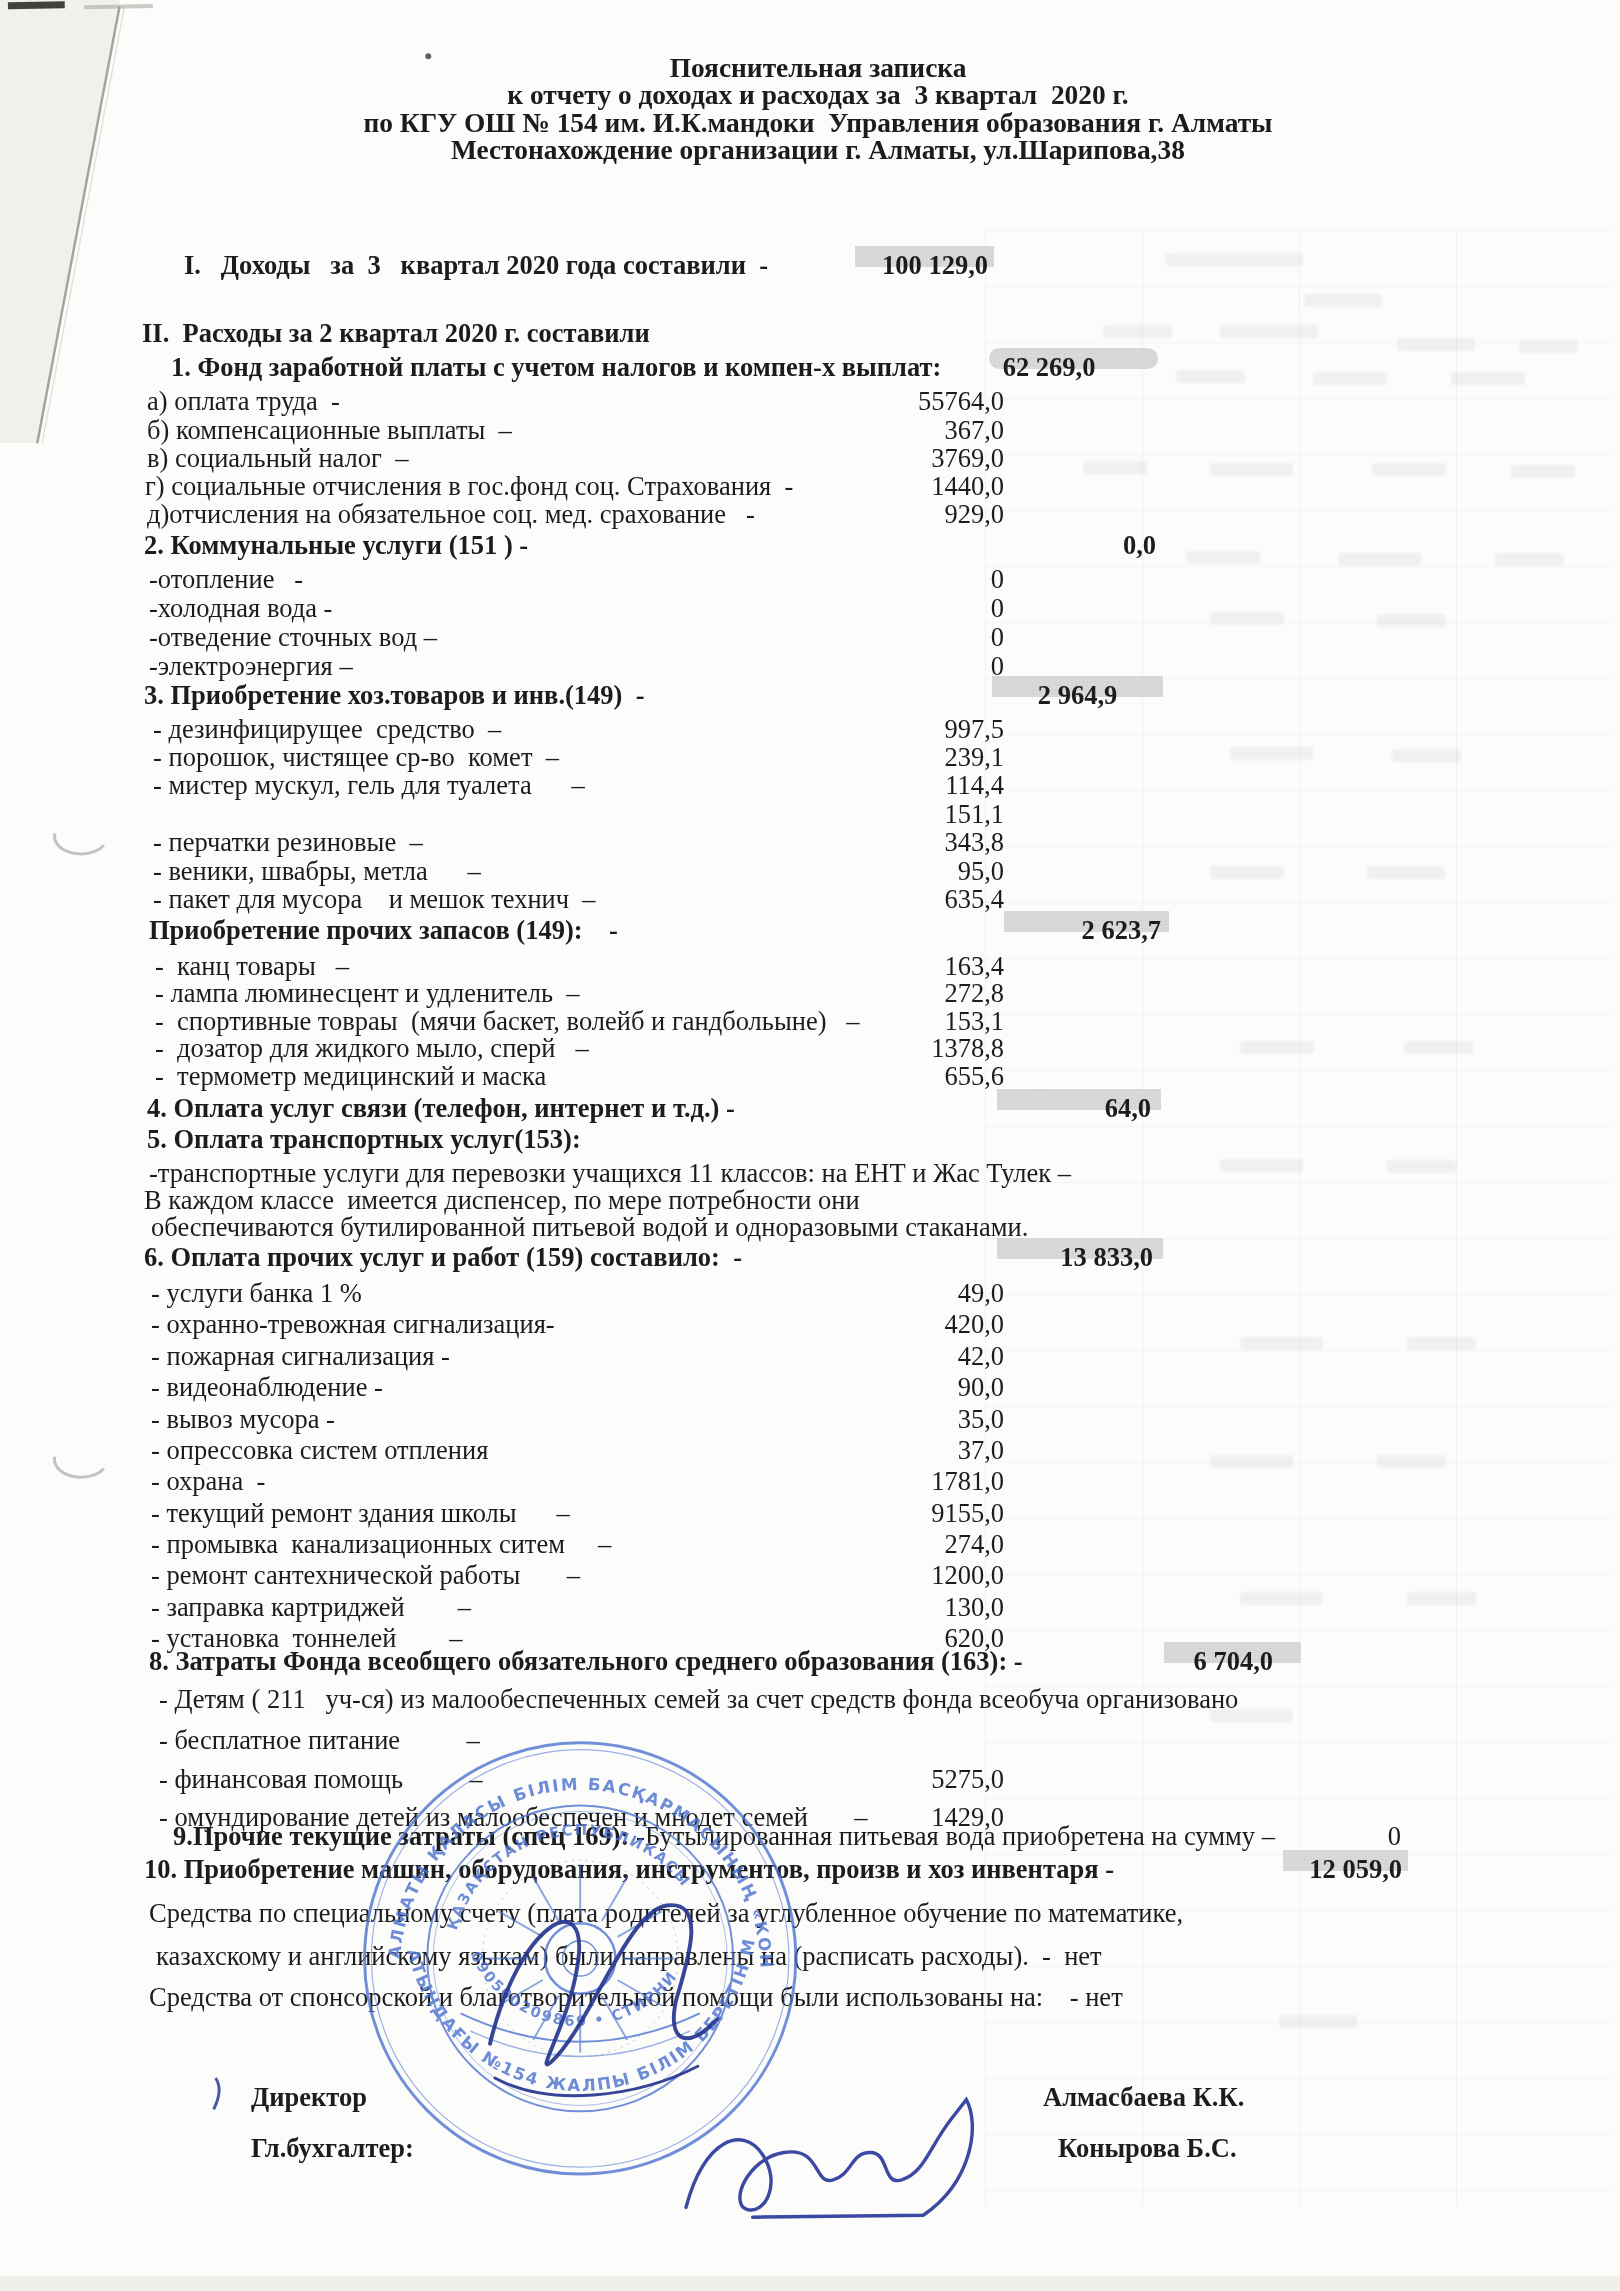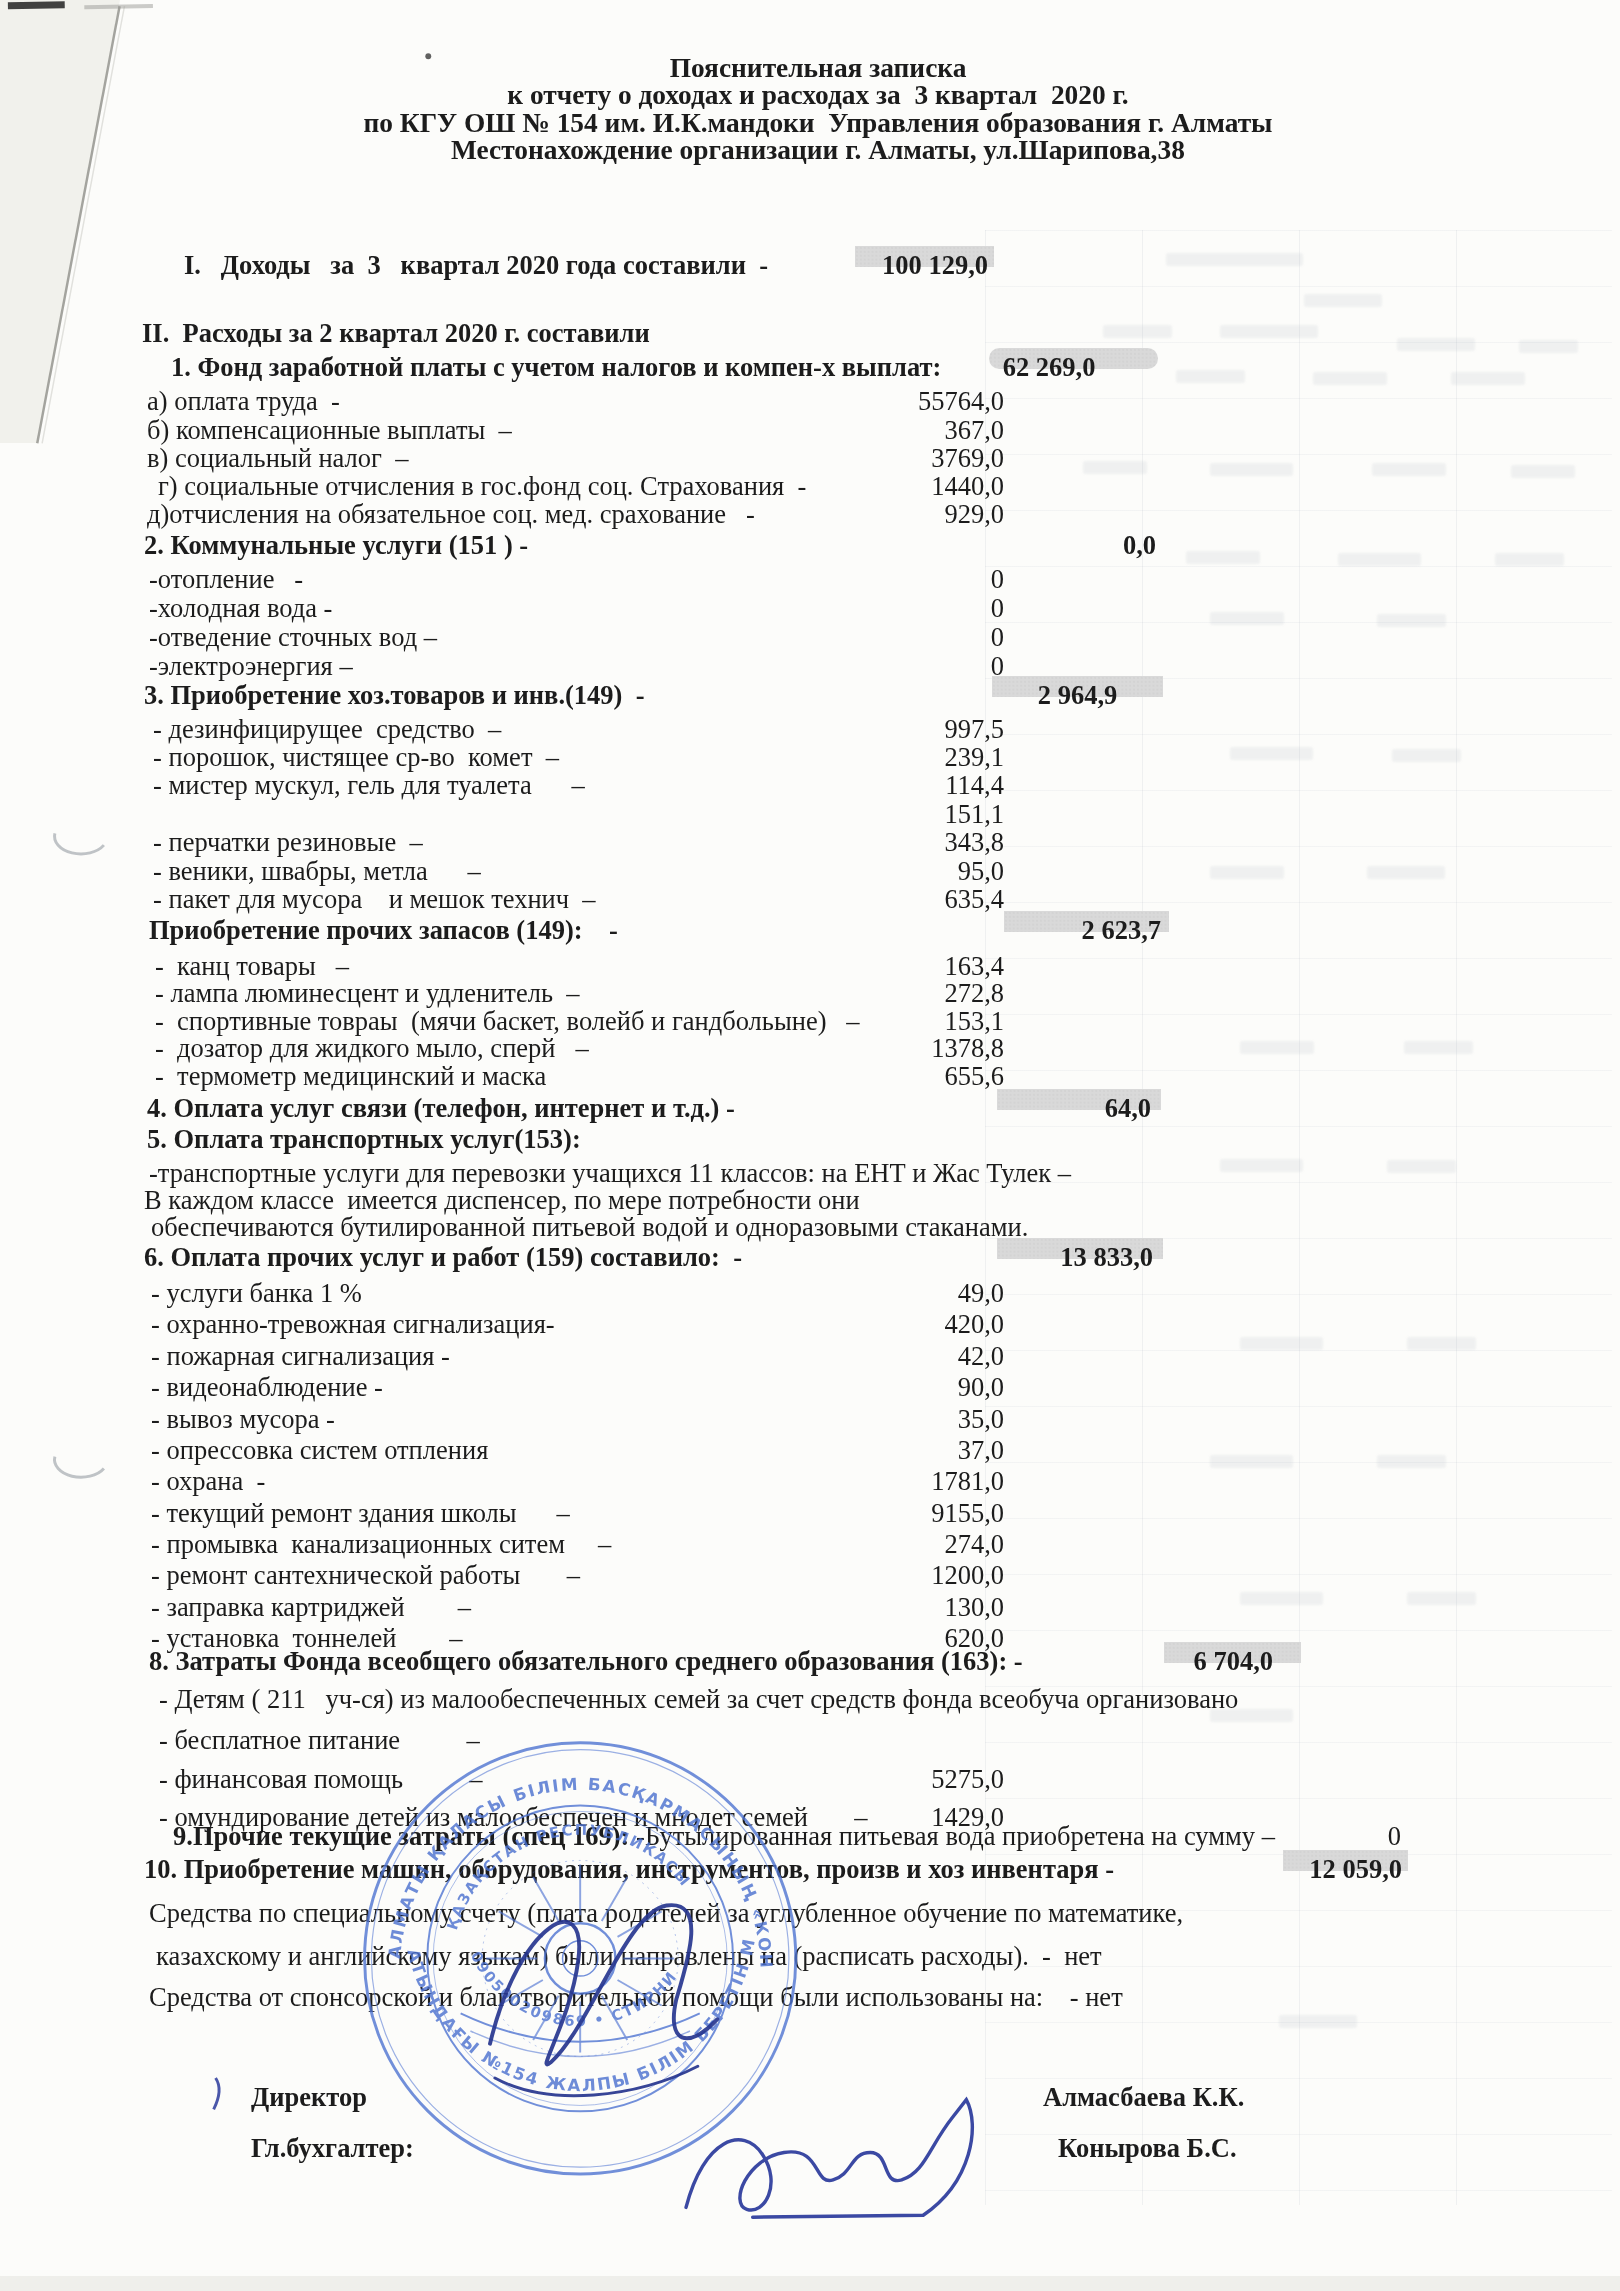--- a/index.html
+++ b/index.html
@@ -86,21 +86,21 @@
     <span class="lbl b" style="left:118px">II.  Расходы за 2 квартал 2020 г. составили</span>
   </div>
 
   <div class="row" style="top:352px">
     <span class="lbl b" style="left:147px">1. Фонд заработной платы с учетом налогов и компен-х выплат:</span>
     <span class="hl hl-l" style="left:965px;width:155px;padding-left:13.7px">62 269,0</span>
   </div>
   <div class="row" style="top:386px"><span class="lbl" style="left:123px">а) оплата труда  -</span><span class="val">55764,0</span></div>
   <div class="row" style="top:415px"><span class="lbl" style="left:123px">б) компенсационные выплаты  –</span><span class="val">367,0</span></div>
   <div class="row" style="top:443px"><span class="lbl" style="left:123px">в) социальный налог  –</span><span class="val">3769,0</span></div>
-  <div class="row" style="top:471px"><span class="lbl" style="left:134px">г) социальные отчисления в гос.фонд соц. Страхования  -</span><span class="val">1440,0</span></div>
+  <div class="row" style="top:471px"><span class="lbl" style="left:121px">г) социальные отчисления в гос.фонд соц. Страхования  -</span><span class="val">1440,0</span></div>
   <div class="row" style="top:499px"><span class="lbl" style="left:123px">д)отчисления на обязательное соц. мед. срахование   -</span><span class="val">929,0</span></div>
 
   <div class="row" style="top:530px">
     <span class="lbl b" style="left:120px">2. Коммунальные услуги (151 ) -</span>
     <span class="lbl b" style="left:838px;width:294px;text-align:right">0,0</span>
   </div>
   <div class="row" style="top:564px"><span class="lbl" style="left:125px">-отопление   -</span><span class="val">0</span></div>
   <div class="row" style="top:593px"><span class="lbl" style="left:125px">-холодная вода -</span><span class="val">0</span></div>
   <div class="row" style="top:622px"><span class="lbl" style="left:125px">-отведение сточных вод –</span><span class="val">0</span></div>
   <div class="row" style="top:651px"><span class="lbl" style="left:125px">-электроэнергия –</span><span class="val">0</span></div>

